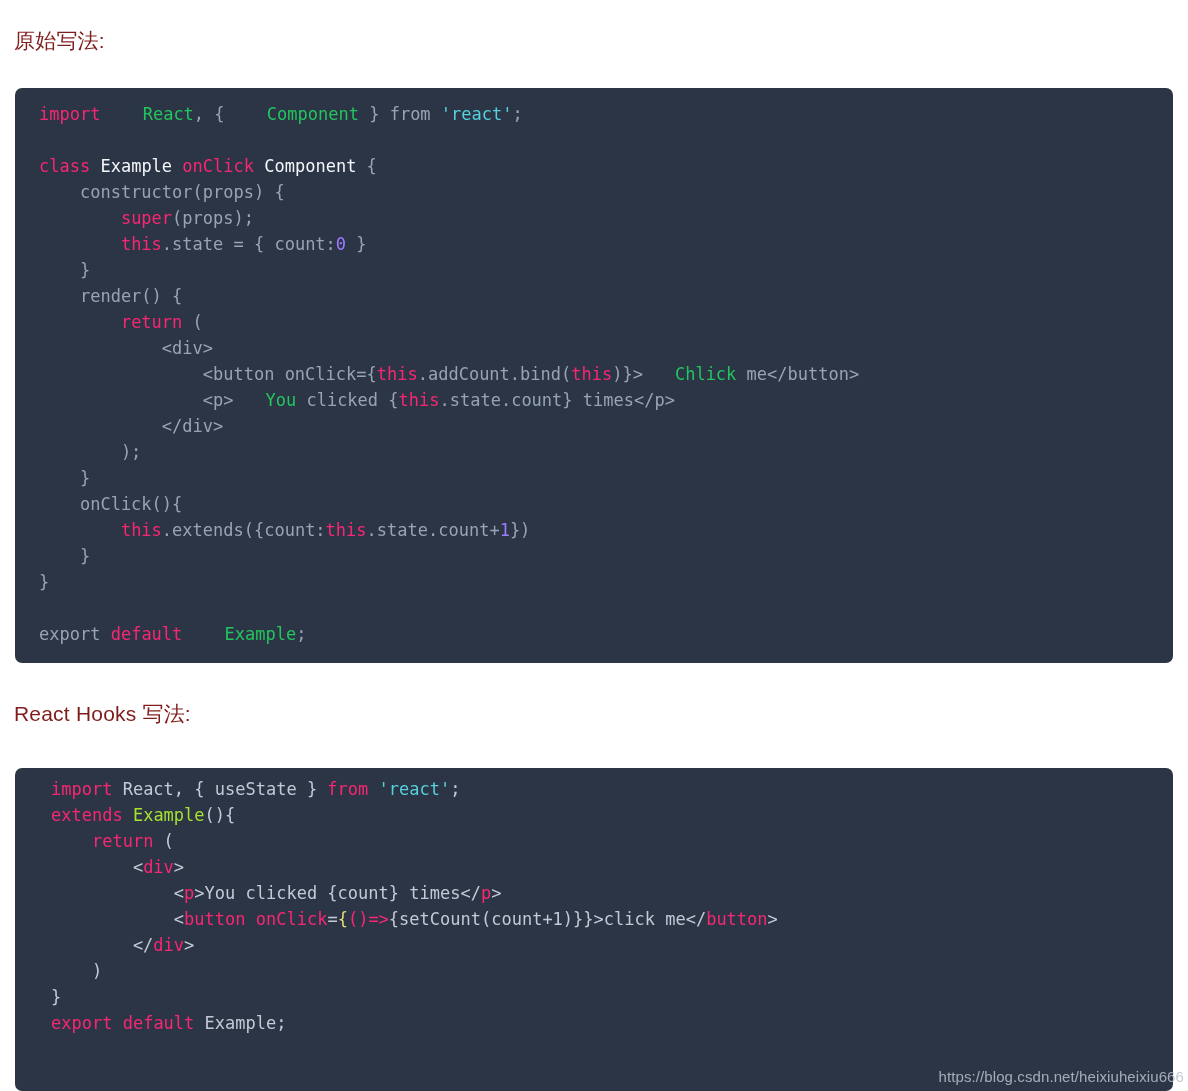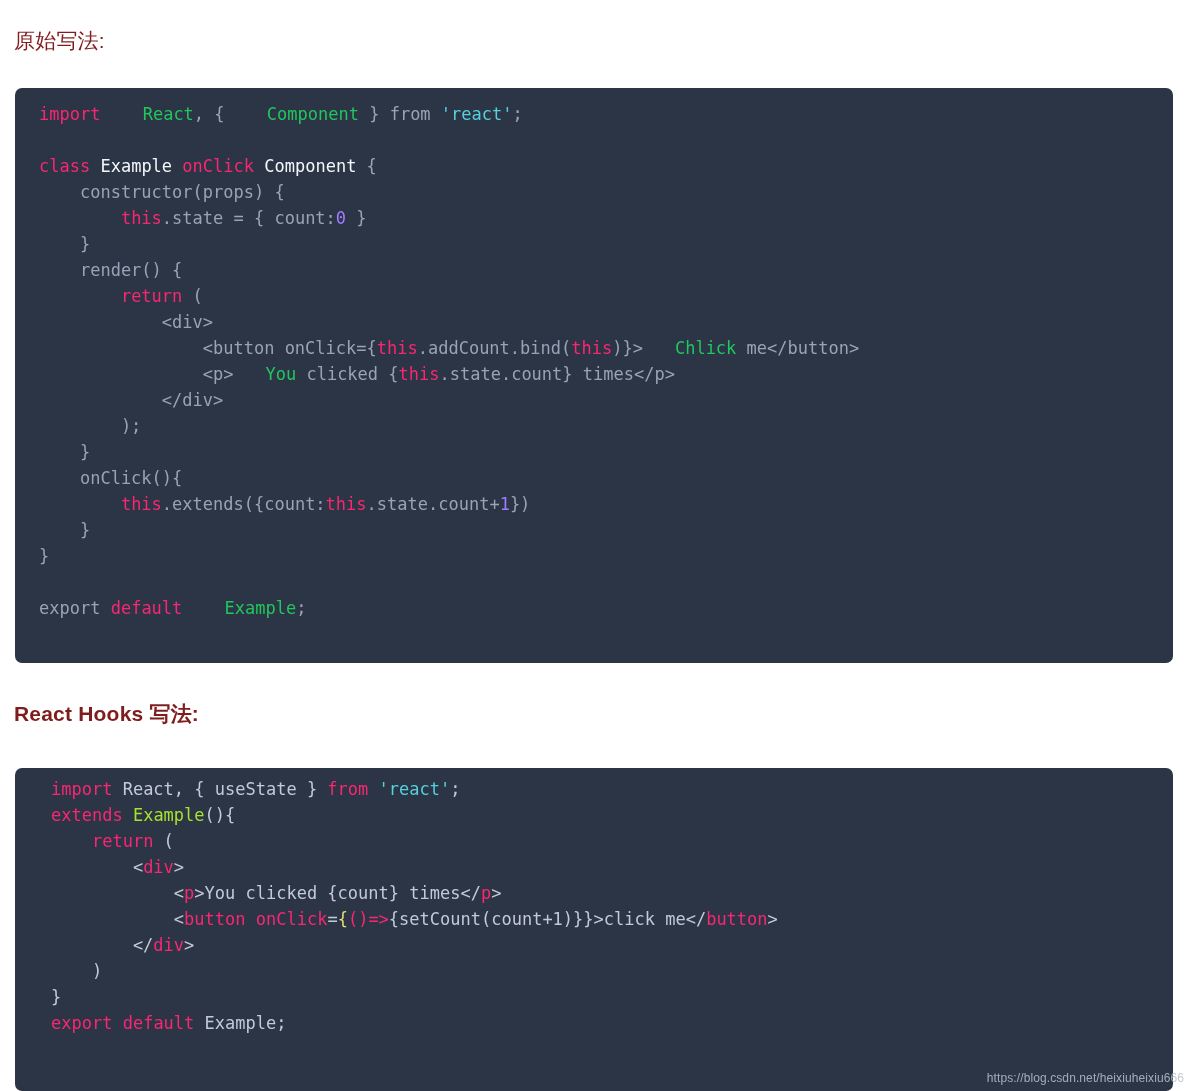--- a/index.html
+++ b/index.html
@@ -25,21 +25,21 @@
   .section-heading {
     color: #7f1d1d;
     font-size: 21px;
     font-family: "Liberation Sans", "DejaVu Sans", sans-serif;
     font-weight: 400;
     letter-spacing: 0.2px;
     white-space: pre;
   }
 
   #heading-1 { position: absolute; left: 14px; top: 27px; }
-  #heading-2 { position: absolute; left: 14px; top: 700px; font-weight: bold; }
+  #heading-2 { position: absolute; left: 14px; top: 700px; }
 
   .code-block {
     position: absolute;
     left: 15px;
     width: 1158px;
     background: #2b3546;
     border-radius: 7px;
     box-sizing: border-box;
     overflow: hidden;
   }
@@ -74,39 +74,40 @@
   .h-green   { color: #a6e22e; }      
   .h-grey    { color: #c3cad6; }      
   .h-purple  { color: #9d7cff; }      
   .h-yellow  { color: #e6db74; }      
 
   #watermark {
     position: absolute;
     right: 4px;
     bottom: 6px;
     color: #b9c0ca;
-    font-size: 12px;
+    font-size: 15px;
     font-family: "Liberation Sans", "DejaVu Sans", sans-serif;
     white-space: nowrap;
     letter-spacing: 0.1px;
     opacity: 0.85;
   }
 </style>
 </head>
 <body>
 
 <div class="page">
 
   <div class="section-heading" id="heading-1">原始写法:</div>
 
   <div class="code-block" id="code-block-1">
       <div class="code-line"><span class="t-kw">import</span><span class="t-plain"> </span><span class="t-yellow">React</span><span class="t-grey">, { </span><span class="t-yellow">Component</span><span class="t-grey"> } </span><span class="t-grey">from</span><span class="t-plain"> </span><span class="t-cyan">'react'</span><span class="t-grey">;</span></div>
       <div class="code-line">&nbsp;</div>
       <div class="code-line"><span class="t-kw">class</span><span class="t-plain"> </span><span class="t-white">Example</span><span class="t-plain"> </span><span class="t-kw">onClick</span><span class="t-plain"> </span><span class="t-white">Component</span><span class="t-grey"> {</span></div>
       <div class="code-line"><span class="t-grey">    constructor(props) {</span></div>
+      <div class="code-line"><span class="t-plain">        </span><span class="t-kw2">super</span><span class="t-grey">(props);</span></div>
       <div class="code-line"><span class="t-plain">        </span><span class="t-kw2">this</span><span class="t-grey">.state = { count:</span><span class="t-purple">0</span><span class="t-grey"> }</span></div>
       <div class="code-line"><span class="t-grey">    }</span></div>
       <div class="code-line"><span class="t-grey">    render() {</span></div>
       <div class="code-line"><span class="t-plain">        </span><span class="t-kw">return</span><span class="t-grey"> (</span></div>
       <div class="code-line"><span class="t-grey">            &lt;div&gt;</span></div>
       <div class="code-line"><span class="t-grey">                &lt;button onClick={</span><span class="t-kw2">this</span><span class="t-grey">.addCount.bind(</span><span class="t-kw2">this</span><span class="t-grey">)}&gt;</span><span class="t-yellow">Chlick</span><span class="t-grey"> me&lt;/button&gt;</span></div>
       <div class="code-line"><span class="t-grey">                &lt;p&gt;</span><span class="t-yellow">You</span><span class="t-grey"> clicked {</span><span class="t-kw2">this</span><span class="t-grey">.state.count} times&lt;/p&gt;</span></div>
       <div class="code-line"><span class="t-grey">            &lt;/div&gt;</span></div>
       <div class="code-line"><span class="t-grey">        );</span></div>
       <div class="code-line"><span class="t-grey">    }</span></div>

